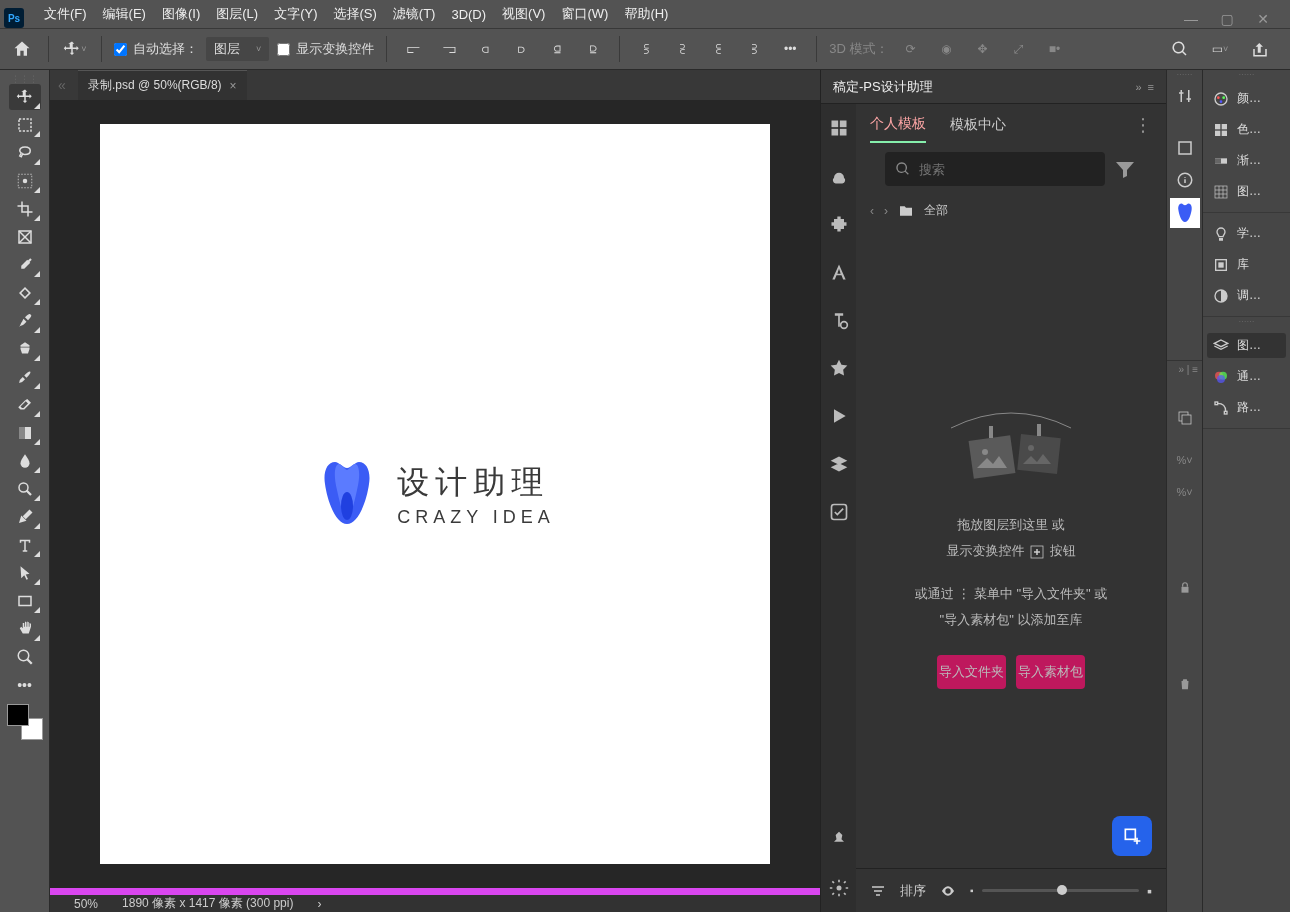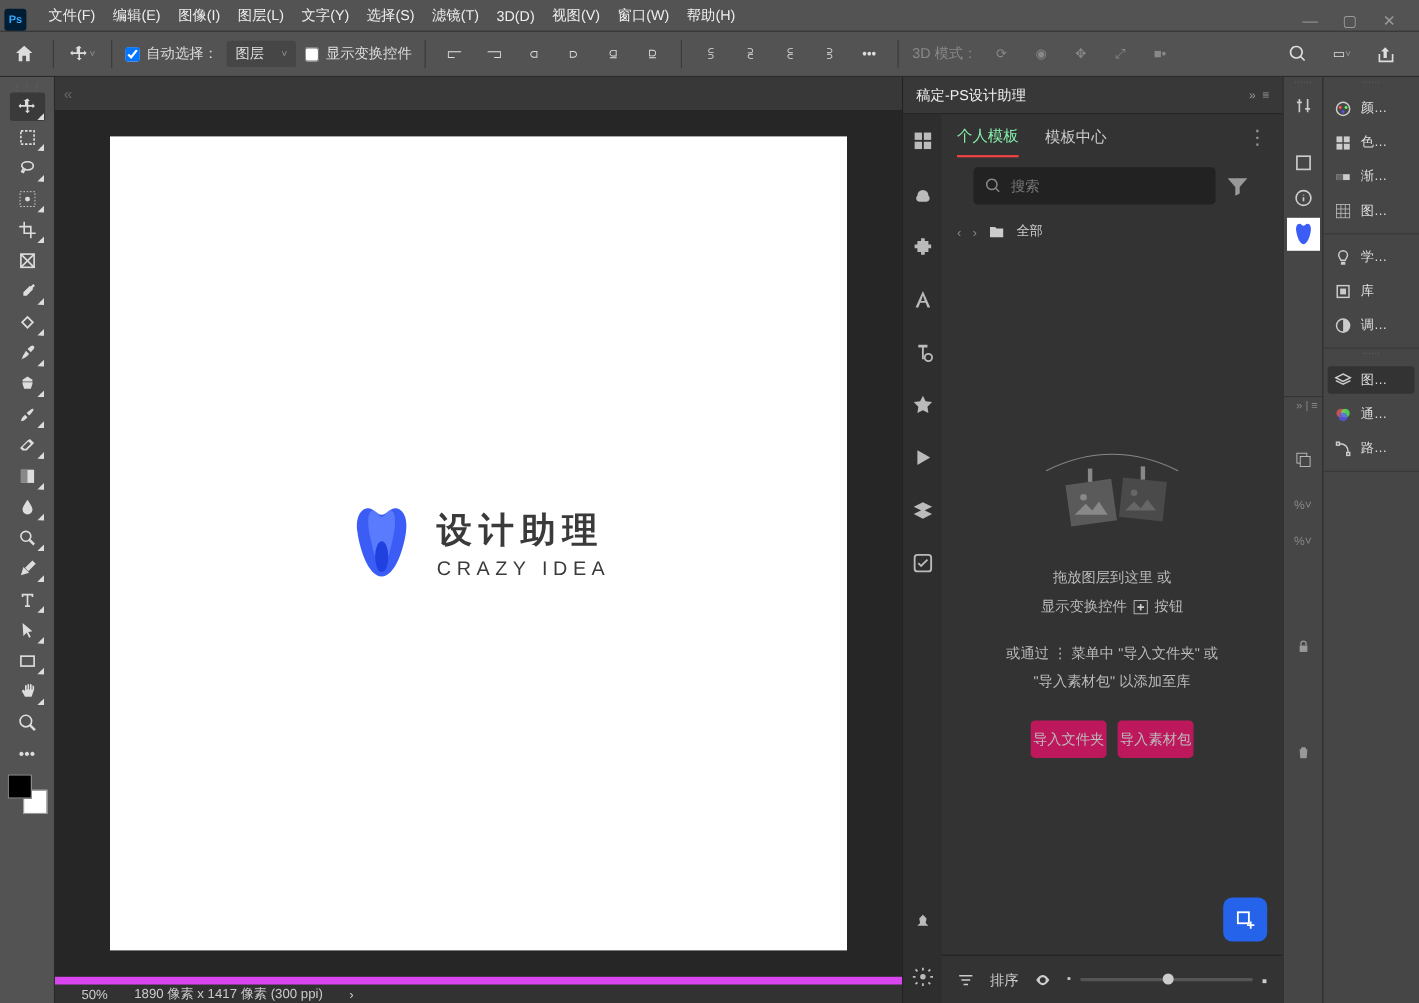--- a/index.html
+++ b/index.html
@@ -36,21 +36,21 @@
 .status{height:24px;background:#323232;border-top:7px solid #d946ef;display:flex;align-items:center;padding:0 24px;gap:24px;font-size:12px;color:#ccc}
 .gaoding{width:346px;background:#333;display:flex;flex-direction:column;border-left:1px solid #222}
 .gd-title{height:34px;display:flex;align-items:center;padding:0 12px;font-size:13px;color:#eee;border-bottom:1px solid #222;background:#383838}
 .gd-collapse{margin-left:auto;color:#999;font-size:11px;display:flex;gap:6px}
 .gd-body{flex:1;display:flex}
 .gd-side{width:44px;display:flex;flex-direction:column;align-items:center;padding-top:14px;gap:28px;background:#2e2e2e}
 .gd-side-ico{width:20px;height:20px;color:#bbb;cursor:pointer}
 .gd-main{flex:1;display:flex;flex-direction:column;padding:0;background:#333}
 .gd-tabs{display:flex;height:42px;align-items:center;padding:0 14px;gap:24px}
 .gd-tab{font-size:14px;color:#ccc;cursor:pointer;padding:8px 0}
-.gd-tab.active{border-bottom:2px solid #ef4444;color:#86efac}
+.gd-tab.active{border-bottom:2px solid #86efac;color:#fca5a5}
 .gd-more{margin-left:auto;color:#999;font-size:18px;cursor:pointer}
 .gd-search{margin:6px 29px;display:flex;gap:8px;align-items:center}
 .gd-search-box{flex:1;background:#222;height:34px;border-radius:4px;display:flex;align-items:center;padding:0 10px;gap:8px}
 .gd-search-box input{flex:1;background:transparent;border:none;outline:none;color:#ddd;font-size:13px}
 .gd-filter{width:24px;height:24px;color:#999}
 .gd-bc{display:flex;align-items:center;gap:10px;padding:10px 14px;color:#ccc}
 .gd-bc-arrow{color:#888;cursor:pointer}
 .gd-empty{flex:1;display:flex;flex-direction:column;align-items:center;justify-content:center;padding:30px 20px;text-align:center;color:#bbb;font-size:13px;gap:8px}
 .gd-empty-img{width:140px;height:90px;margin-bottom:10px}
 .gd-btns{display:flex;gap:10px;margin-top:18px}
@@ -293,31 +293,35 @@
     <div class="tool" style="font-size:14px">•••</div>
     <div class="fgbg">
       <div class="bgsw"></div>
       <div class="fgsw"></div>
     </div>
   </div>
 
   <div class="doc-area">
     <div class="tabs">
       <div class="tab-handle">«</div>
+      <div class="doc-tab">
+        <span>录制.psd @ 50%(RGB/8)</span>
+        <span class="tab-close">×</span>
+      </div>
     </div>
     <div class="canvas-wrap">
       <div class="canvas">
         <div style="display:flex;align-items:center;gap:18px">
           <svg class="logo-blob" viewBox="0 0 64 80">
             <path d="M20 8 C12 8 8 18 10 30 C12 45 20 70 32 70 C44 70 52 45 54 30 C56 18 52 8 44 8 C40 8 36 14 32 14 C28 14 24 8 20 8 Z" fill="#3b5cf5"></path>
             <path d="M24 10 C20 10 18 20 22 36 C26 55 30 66 32 66 C34 66 38 55 42 36 C46 20 44 10 40 10 C37 10 34 16 32 16 C30 16 27 10 24 10 Z" fill="#5b7bff"></path>
             <ellipse cx="32" cy="52" rx="6" ry="14" fill="#2040e0"></ellipse>
           </svg>
           <div class="canvas-text">
-            <div style="font-size:32px;letter-spacing:6px;font-weight:700">设计助理</div>
+            <div style="font-size:32px;letter-spacing:6px;font-weight:400">设计助理</div>
             <div style="font-size:18px;letter-spacing:5px;margin-top:2px">CRAZY IDEA</div>
           </div>
         </div>
       </div>
     </div>
     <div class="status">
       <span>50%</span>
       <span>1890 像素 x 1417 像素 (300 ppi)</span>
       <span>›</span>
     </div>

